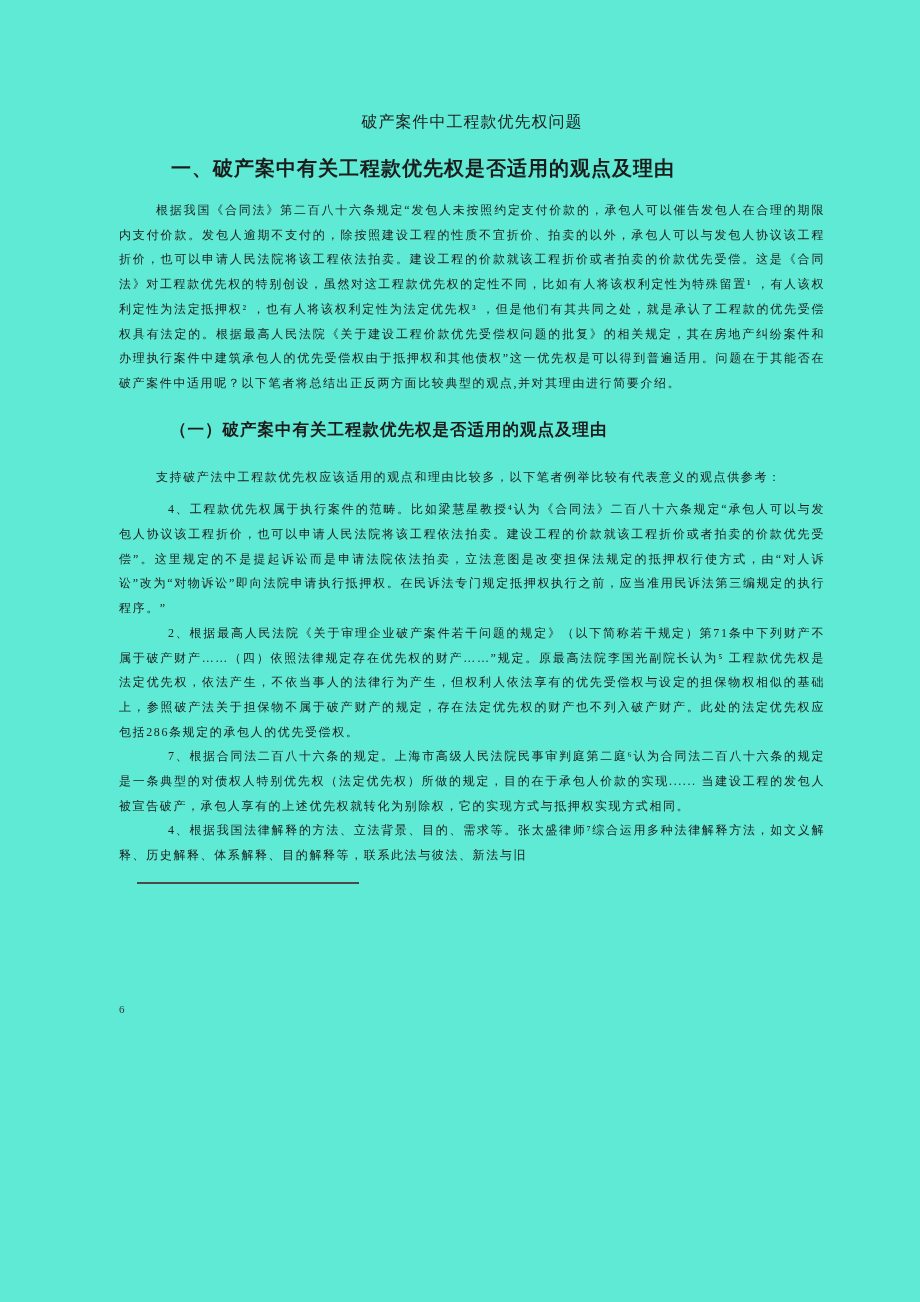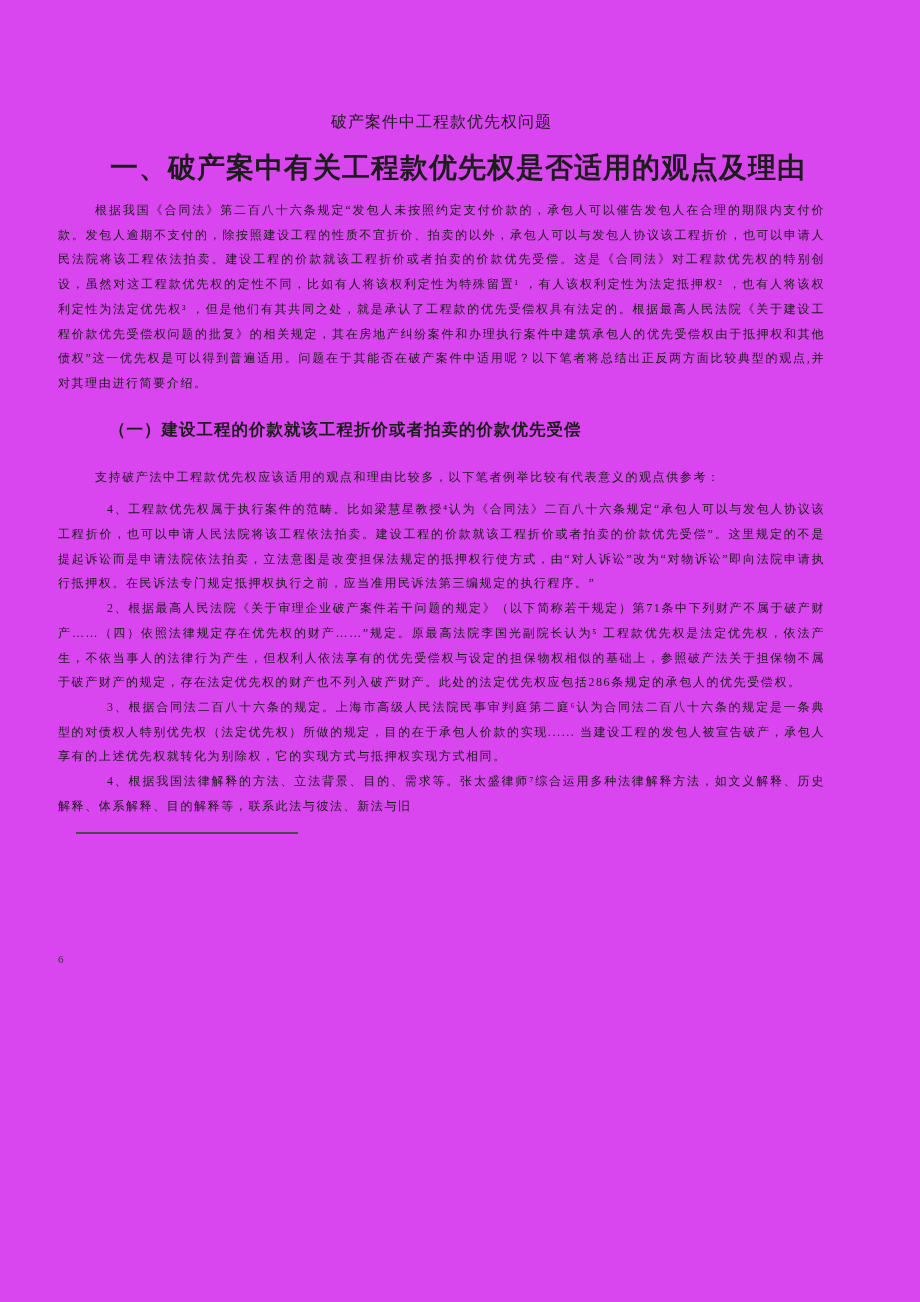--- a/index.html
+++ b/index.html
@@ -4,41 +4,41 @@
 <style>
   html, body {
     margin: 0;
     padding: 0;
     background: #ffffff;
   }
   .page {
     position: relative;
     width: 920px;
     height: 1302px;
-    background: #d946ef;
+    background: #5eead4;
     color: #1c1c1c;
     font-family: "Liberation Serif", "DejaVu Serif", serif;
     box-sizing: border-box;
-    padding: 112px 95px 0 58px;
+    padding: 112px 95px 0 119px;
     overflow: hidden;
   }
   .doc-title {
     text-align: center;
     font-size: 16px;
     line-height: 20px;
     letter-spacing: 1px;
     font-weight: normal;
     margin: 0;
   }
   .h1 {
     margin: 23px 0 0 0;
     padding-left: 52px;
     font-family: "Liberation Sans", "DejaVu Sans", sans-serif;
     font-weight: bold;
-    font-size: 28px;
+    font-size: 20px;
     line-height: 26px;
     letter-spacing: 1px;
   }
   .body-para {
     margin: 0;
     font-size: 12px;
     line-height: 24.7px;
     letter-spacing: 1.6px;
     text-align: justify;
     text-indent: 37px;
@@ -74,29 +74,29 @@
 <body>
 
 <div class="page">
 
   <p class="doc-title">破产案件中工程款优先权问题</p>
 
   <h1 class="h1">一、破产案中有关工程款优先权是否适用的观点及理由</h1>
 
   <p class="body-para para1">根据我国《合同法》第二百八十六条规定“发包人未按照约定支付价款的，承包人可以催告发包人在合理的期限内支付价款。发包人逾期不支付的，除按照建设工程的性质不宜折价、拍卖的以外，承包人可以与发包人协议该工程折价，也可以申请人民法院将该工程依法拍卖。建设工程的价款就该工程折价或者拍卖的价款优先受偿。这是《合同法》对工程款优先权的特别创设，虽然对这工程款优先权的定性不同，比如有人将该权利定性为特殊留置¹ ，有人该权利定性为法定抵押权² ，也有人将该权利定性为法定优先权³ ，但是他们有其共同之处，就是承认了工程款的优先受偿权具有法定的。根据最高人民法院《关于建设工程价款优先受偿权问题的批复》的相关规定，其在房地产纠纷案件和办理执行案件中建筑承包人的优先受偿权由于抵押权和其他债权”这一优先权是可以得到普遍适用。问题在于其能否在破产案件中适用呢？以下笔者将总结出正反两方面比较典型的观点,并对其理由进行简要介绍。</p>
 
-  <h2 class="h2">（一）建设工程的价款就该工程折价或者拍卖的价款优先受偿</h2>
+  <h2 class="h2">（一）破产案中有关工程款优先权是否适用的观点及理由</h2>
 
   <p class="body-para intro">支持破产法中工程款优先权应该适用的观点和理由比较多，以下笔者例举比较有代表意义的观点供参考：</p>
 
   <p class="body-para point point-first">4、工程款优先权属于执行案件的范畴。比如梁慧星教授⁴认为《合同法》二百八十六条规定“承包人可以与发包人协议该工程折价，也可以申请人民法院将该工程依法拍卖。建设工程的价款就该工程折价或者拍卖的价款优先受偿”。这里规定的不是提起诉讼而是申请法院依法拍卖，立法意图是改变担保法规定的抵押权行使方式，由“对人诉讼”改为“对物诉讼”即向法院申请执行抵押权。在民诉法专门规定抵押权执行之前，应当准用民诉法第三编规定的执行程序。”</p>
 
   <p class="body-para point">2、根据最高人民法院《关于审理企业破产案件若干问题的规定》（以下简称若干规定）第71条中下列财产不属于破产财产……（四）依照法律规定存在优先权的财产……”规定。原最高法院李国光副院长认为⁵ 工程款优先权是法定优先权，依法产生，不依当事人的法律行为产生，但权利人依法享有的优先受偿权与设定的担保物权相似的基础上，参照破产法关于担保物不属于破产财产的规定，存在法定优先权的财产也不列入破产财产。此处的法定优先权应包括286条规定的承包人的优先受偿权。</p>
 
-  <p class="body-para point">3、根据合同法二百八十六条的规定。上海市高级人民法院民事审判庭第二庭⁶认为合同法二百八十六条的规定是一条典型的对债权人特别优先权（法定优先权）所做的规定，目的在于承包人价款的实现...... 当建设工程的发包人被宣告破产，承包人享有的上述优先权就转化为别除权，它的实现方式与抵押权实现方式相同。</p>
+  <p class="body-para point">7、根据合同法二百八十六条的规定。上海市高级人民法院民事审判庭第二庭⁶认为合同法二百八十六条的规定是一条典型的对债权人特别优先权（法定优先权）所做的规定，目的在于承包人价款的实现...... 当建设工程的发包人被宣告破产，承包人享有的上述优先权就转化为别除权，它的实现方式与抵押权实现方式相同。</p>
 
   <p class="body-para point">4、根据我国法律解释的方法、立法背景、目的、需求等。张太盛律师⁷综合运用多种法律解释方法，如文义解释、历史解释、体系解释、目的解释等，联系此法与彼法、新法与旧</p>
 
   <div class="footnote-sep"></div>
 
   <div class="page-number">6</div>
 
 </div>
 
 </body></html>

